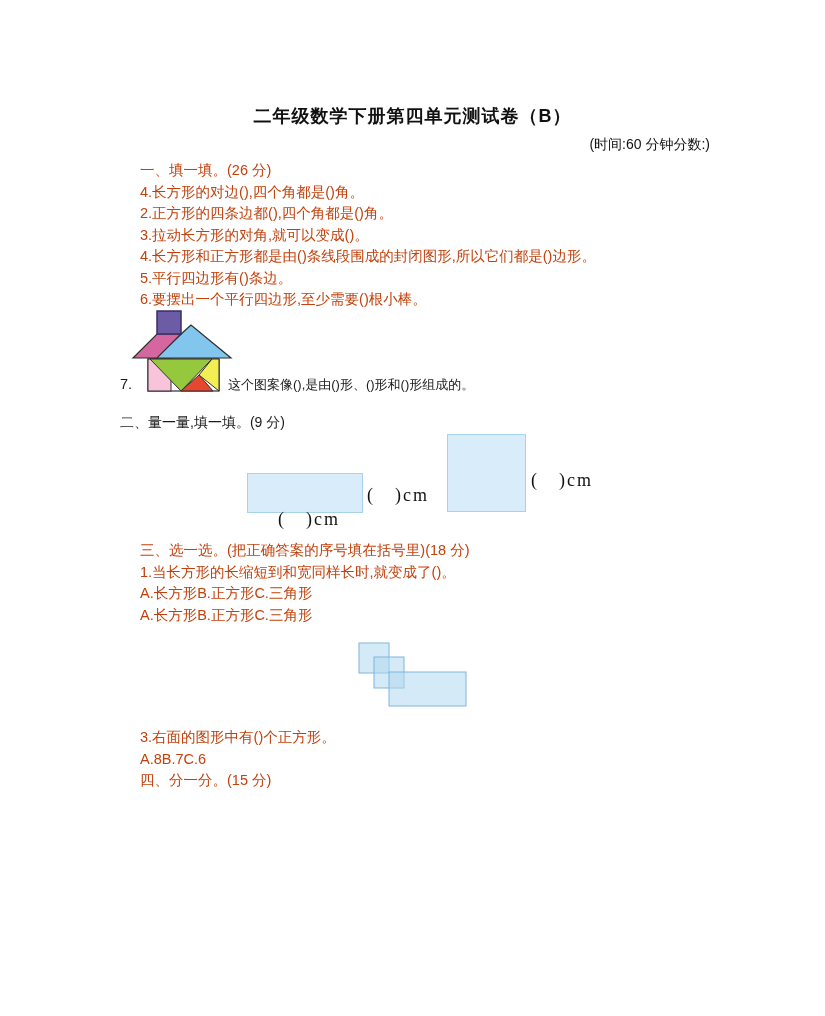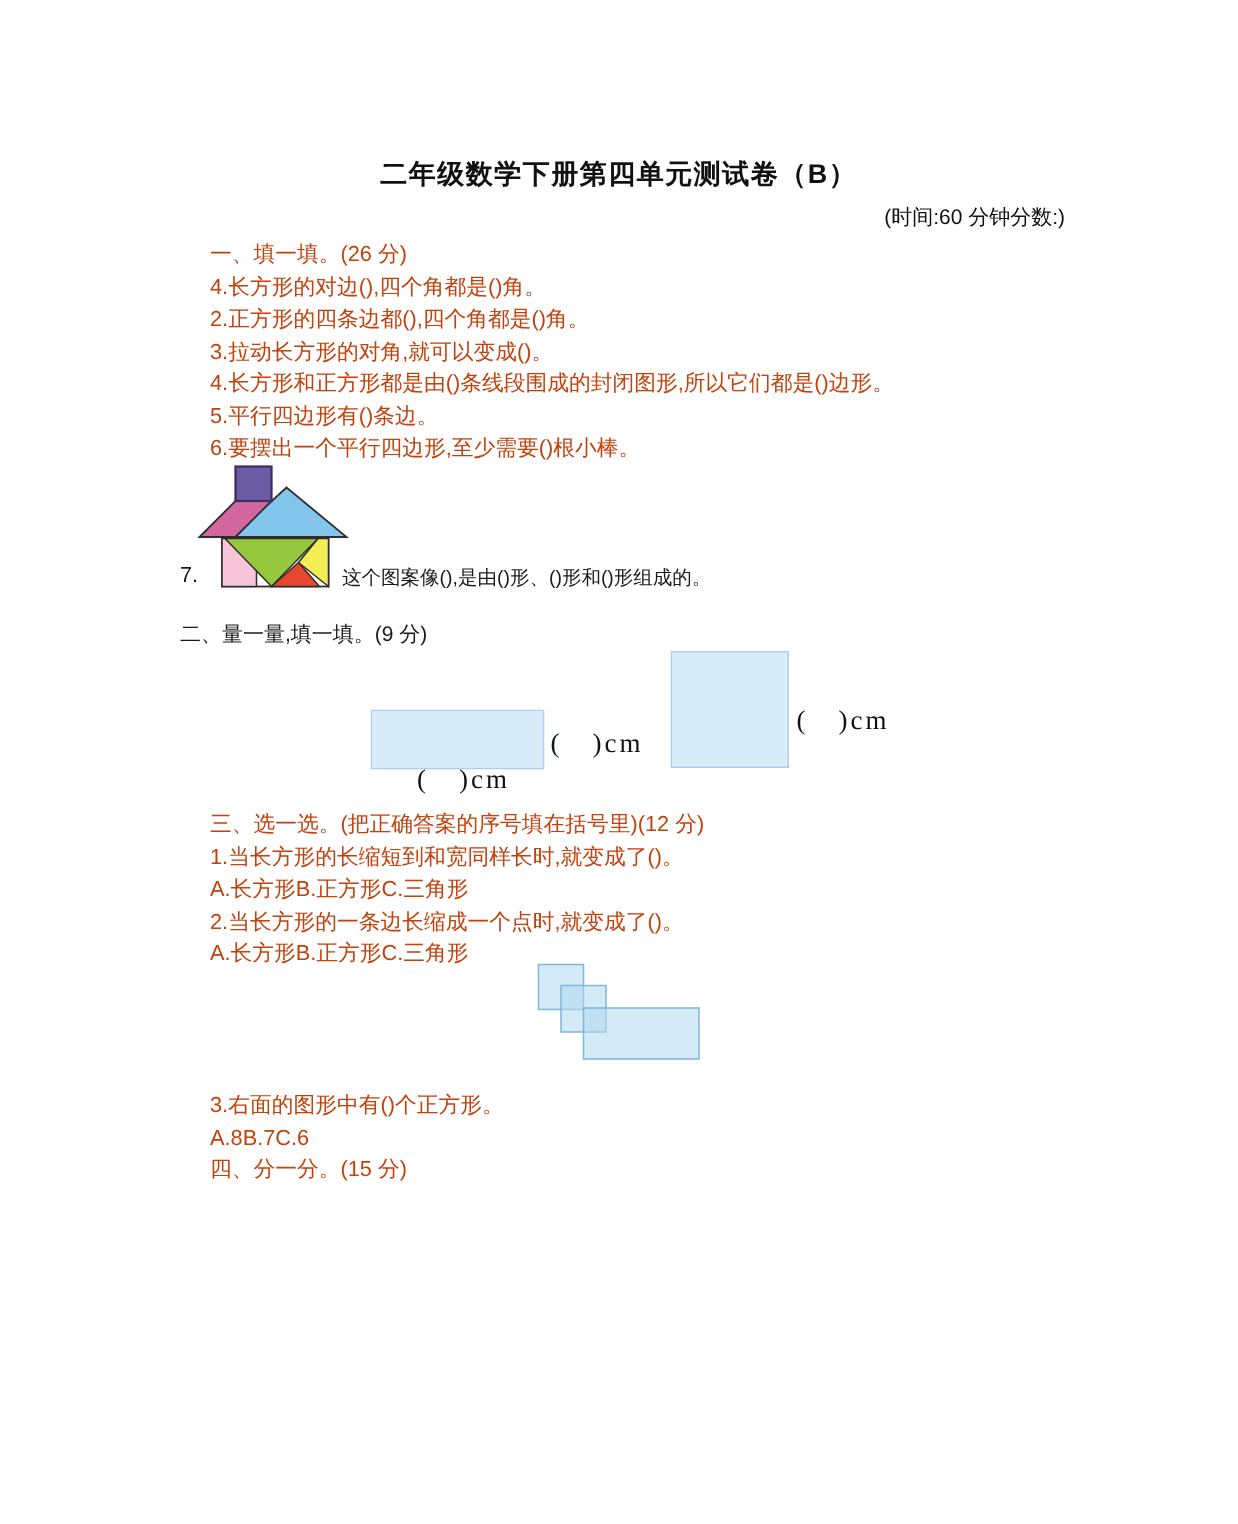--- a/index.html
+++ b/index.html
@@ -80,24 +80,23 @@
 </svg>
 <div class="abs cmlabel lbl-rect-right">(　)cm</div>
 <div class="abs cmlabel lbl-rect-bottom">(　)cm</div>
 
 <svg class="abs measure-square" width="79" height="78" viewBox="0 0 79 78">
   <rect x="0.5" y="0.5" width="78" height="77" stroke-width="1" stroke="#a9d1ea" fill="#d9ecf9"></rect>
 </svg>
 <div class="abs cmlabel lbl-square">(　)cm</div>
 
 <div class="abs textblock b3">
-  <div>三、选一选。(把正确答案的序号填在括号里)(12 分)</div>
+  <div>三、选一选。(把正确答案的序号填在括号里)(18 分)</div>
   <div>1.当长方形的长缩短到和宽同样长时,就变成了()。</div>
   <div>A.长方形B.正方形C.三角形</div>
-  <div>2.当长方形的一条边长缩成一个点时,就变成了()。</div>
   <div>A.长方形B.正方形C.三角形</div>
 </div>
 
 <svg class="abs overlap-fig" width="115" height="70" viewBox="0 0 115 70">
   <rect x="4" y="3" width="30" height="30" stroke-width="1" stroke="#7fb6d9" fill="rgba(176,216,241,0.55)"></rect>
   <rect x="19" y="17" width="30" height="31" stroke-width="1" stroke="#7fb6d9" fill="rgba(176,216,241,0.55)"></rect>
   <rect x="34" y="32" width="77" height="34" stroke-width="1" stroke="#7fb6d9" fill="rgba(176,216,241,0.55)"></rect>
 </svg>
 
 <div class="abs textblock b4">

